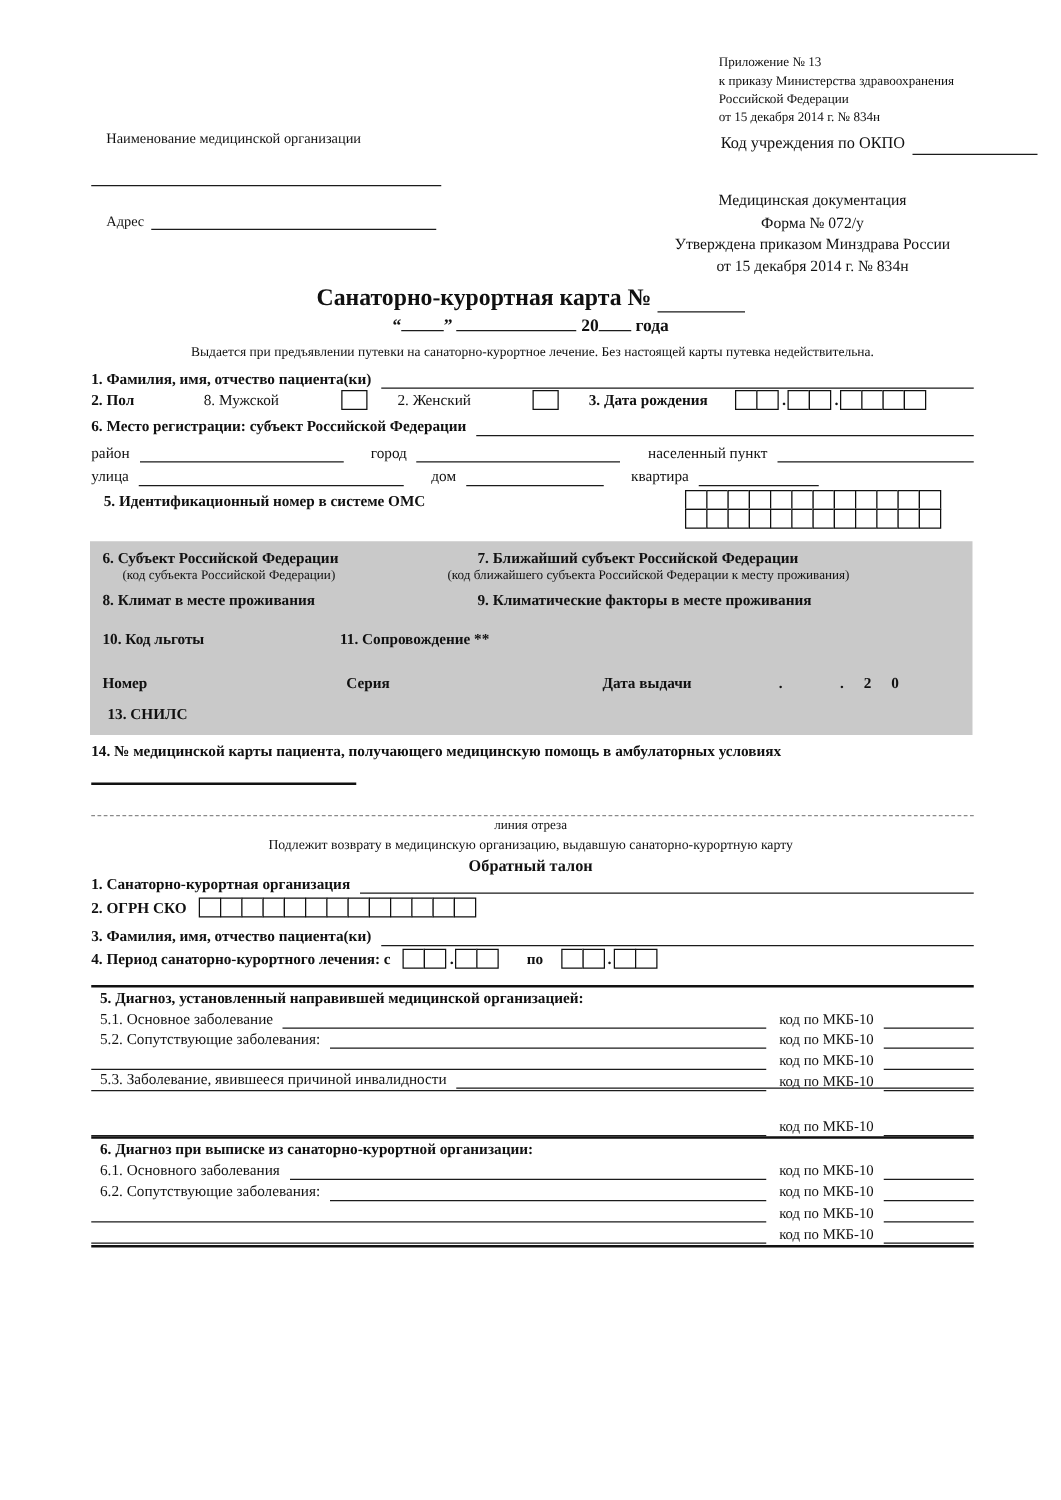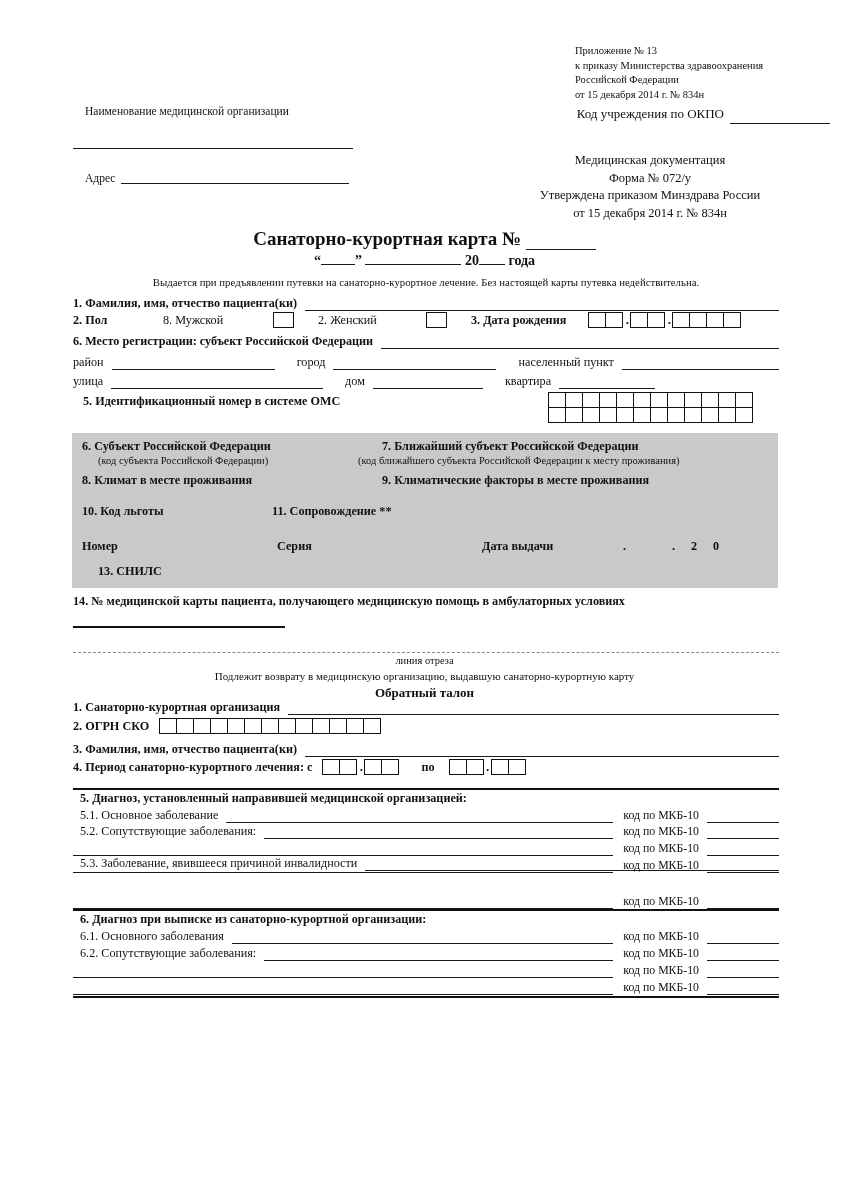--- a/index.html
+++ b/index.html
@@ -243,21 +243,21 @@
     <div class="g-txt b" style="left:200px; top:71px;">11. Сопровождение **</div>
 
     <div class="g-txt b" style="left:10px; top:106px;">Номер</div>
     <div class="g-txt b" style="left:191px; top:106px;margin-left:14px;">Серия</div>
     <div class="g-txt b" style="left:410px; top:106px;">Дата выдачи</div>
     <div class="g-txt b" style="left:551px; top:106px;">.</div>
     <div class="g-txt b" style="left:600px; top:106px;">.</div>
     <div class="g-txt b" style="left:619px; top:106px;">2</div>
     <div class="g-txt b" style="left:641px; top:106px;">0</div>
 
-    <div class="g-txt b" style="left:26px; top:131px;">13. СНИЛС</div>
+    <div class="g-txt b" style="left:14px; top:131px;">13. СНИЛС</div>
   </div>
 
   <div class="row" style="left:73px; top:594px; width:706px;">
     <span class="lbl-b">14. № медицинской карты пациента, получающего медицинскую помощь в амбулаторных условиях</span>
   </div>
   <div class="abs rule-thick" style="left:73px; top:626px; width:212px;"></div>
 
   <div class="abs" id="cut-line"></div>
   <div class="abs" id="cut-label">линия отреза</div>
   <div class="abs" id="return-note">Подлежит возврату в медицинскую организацию, выдавшую санаторно-курортную карту</div>

